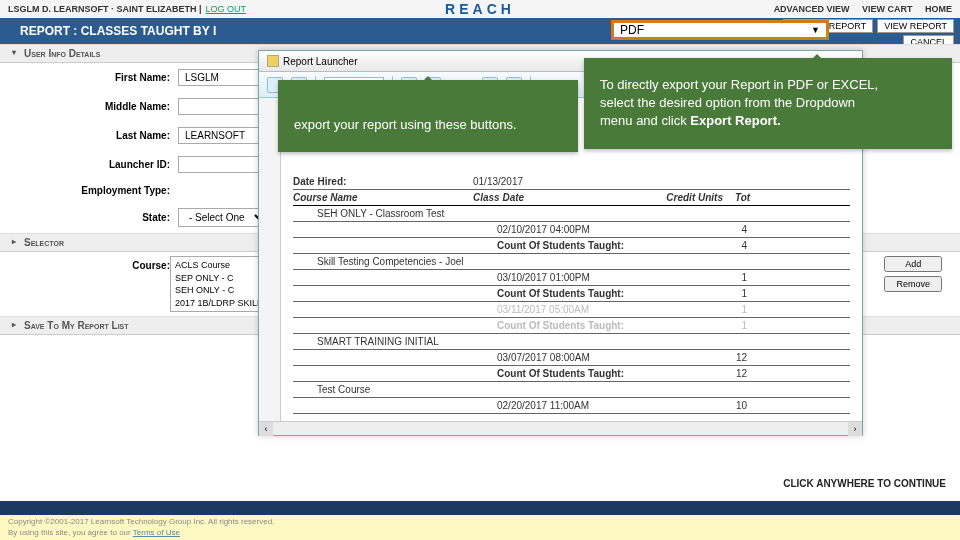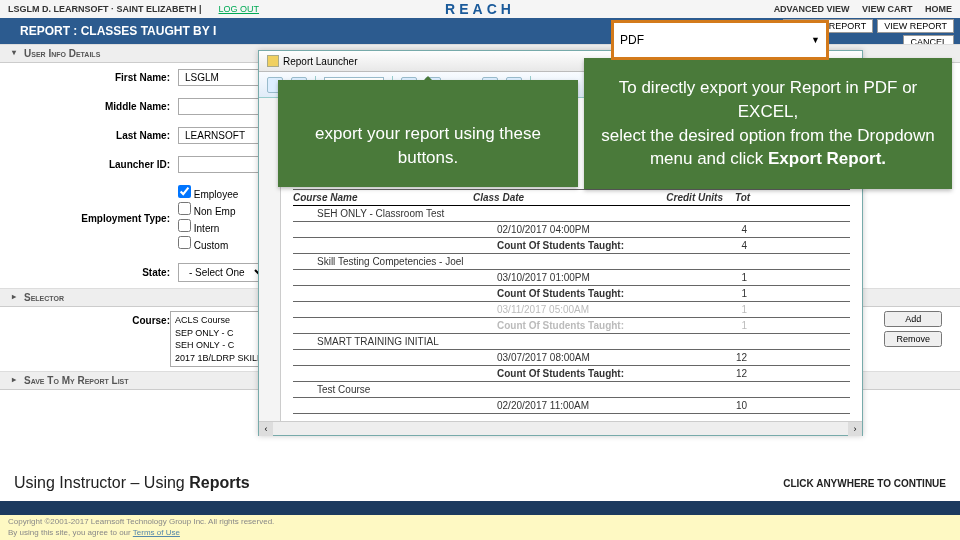--- a/index.html
+++ b/index.html
@@ -1,34 +1,34 @@
 <!DOCTYPE html>
 <html><head>
 <meta charset="utf-8">
 <style>
   * { margin: 0; padding: 0; box-sizing: border-box; }
   body { font-family: Arial, sans-serif; font-size: 11px; width: 960px; height: 540px; position: relative; overflow: hidden; background: #fff; }
 
   
   .topbar { height: 18px; background: #f5f5f5; display: flex; align-items: center; padding: 0 8px; font-size: 9px; color: #333; }
   .topbar .left { font-variant: small-caps; font-weight: bold; }
-  .topbar .logout { color: #0a5; margin-left: 17px; }
+  .topbar .logout { color: #0a5; margin-left: 4px; }
   .topbar .spacer { flex: 1; }
   .topbar .center { position: absolute; left: 50%; transform: translateX(-50%); font-size: 14px; letter-spacing: 4px; color: #1a5a9a; font-weight: bold; }
   .topbar .right a { font-variant: small-caps; margin-left: 10px; color: #333; text-decoration: none; font-weight: bold; }
 
   
   .report-banner { background: #2c5b8f; color: #fff; height: 26px; display: flex; align-items: center; padding-left: 20px; position: relative; }
   .report-banner .title { font-variant: small-caps; font-weight: bold; font-size: 12px; }
   .report-banner .actions { position: absolute; right: 6px; top: 1px; display: flex; flex-direction: column; align-items: flex-end; gap: 2px; }
   .report-banner .actions-row { display: flex; gap: 4px; }
   .report-banner button { background: #fff; border: 1px solid #999; font-size: 9px; font-variant: small-caps; padding: 1px 6px; cursor: pointer; }
 
   
-  .pdf-box { position: absolute; top: 20px; left: 611px; width: 218px; height: 40px; border: 3px solid #d37a1b; background: #fff; display: flex; align-items: center; padding: 0 6px; font-size: 12px; z-index: 30; }
+  .pdf-box { position: absolute; top: 20px; left: 611px; width: 218px; height: 20px; border: 3px solid #d37a1b; background: #fff; display: flex; align-items: center; padding: 0 6px; font-size: 12px; z-index: 30; }
   .pdf-box .arrow { margin-left: auto; font-size: 9px; }
 
   
   .form-area { position: relative; background: #fff; height: 400px; }
   .section-hdr { background: #eee; font-size: 10px; font-weight: bold; color: #555; padding: 3px 24px; border-top: 1px solid #ddd; border-bottom: 1px solid #ccc; font-variant: small-caps; }
   .collapse { position: absolute; left: 12px; font-size: 8px; }
 
   .form-row { display: flex; align-items: center; padding: 6px 0 6px 60px; }
   .form-row label { width: 110px; text-align: right; font-weight: bold; font-size: 10px; margin-right: 8px; }
   .form-row input[type=text], .form-row select { border: 1px solid #aaa; padding: 2px 6px; font-size: 10px; width: 90px; background: #fff; }
@@ -57,21 +57,21 @@
   .lc-line .c2 { width:170px; }
   .lc-line .c3 { width:80px; text-align:right; }
   .lc-hdr { font-weight:bold; border-bottom: 1.5px solid #000; font-style: italic;}
   .lc-indent { padding-left: 24px; }
   .lc-faint { color:#bbb; }
   .launcher-scroll { height:14px; background:#eee; border-top:1px solid #ccc; display:flex; align-items:center;}
   .launcher-scroll .sb-left, .launcher-scroll .sb-right { width:14px; height:14px; background:#ddd; text-align:center; font-size:9px; line-height:14px;}
   .launcher-scroll .sb-track { flex:1;}
 
   
-  .callout { position:absolute; background:#4a7a3a; color:#fff; padding:18px 16px; font-size:17px; text-align:center; z-index:25; line-height:1.4; box-shadow:0 2px 4px rgba(0,0,0,.25);}
+  .callout { position:absolute; background:#4a7a3a; color:#fff; padding:18px 16px; font-size:13px; text-align:left; z-index:25; line-height:1.4; box-shadow:0 2px 4px rgba(0,0,0,.25);}
   .callout-left { top:80px; left:278px; width:300px; }
   .callout-left::after { content:''; position:absolute; top:-16px; left:50%; transform:translateX(-50%); border:12px solid transparent; border-bottom-color:#4a7a3a;}
   .callout-right { top:58px; left:584px; width:368px; }
   .callout-right::after { content:''; position:absolute; top:-16px; left:60%; border:12px solid transparent; border-bottom-color:#4a7a3a;}
 
   
   .bottom { position:absolute; bottom:0; left:0; right:0; }
   .bottom-white { height:36px; display:flex; align-items:center; padding:0 14px;}
   .bottom-white .crumb { font-size:16px; color:#222;}
   .bottom-white .crumb b { font-weight:bold;}
@@ -125,26 +125,20 @@
   <div class="form-row">
       <label>Last Name:</label>
     <input type="text" value="LEARNSOFT" style="">
     </div>
   <div class="form-row">
       <label>Launcher ID:</label>
     <input type="text" value="" style="">
     </div>
   <div class="form-row">
       <label>Employment Type:</label>
-    <div class="checks">
-      <label><input type="checkbox" checked="" style=""> <span>Employee</span></label>
-      <label><input type="checkbox" style=""> <span>Non Emp</span></label>
-      <label><input type="checkbox" style=""> <span>Intern</span></label>
-      <label><input type="checkbox" style=""> <span>Custom</span></label>
-    </div>
   </div>
   <div class="form-row">
       <label>State:</label>
     <select><option>- Select One</option></select>
     </div>
 
   <div class="section-hdr"><span class="collapse">▸</span><span>Selector</span></div>
   <div class="course-row">
     <label>Course:</label>
     <div class="course-list">
@@ -269,21 +263,20 @@
   <span>export your report using these buttons.</span>
 </div>
 <div class="callout callout-right">
   <span>To directly export your Report in PDF or EXCEL,</span><br>
   <span>select the desired option from the Dropdown</span><br>
   <span>menu and click </span><b>Export Report.</b>
 </div>
 
 <div class="bottom">
   <div class="bottom-white">
-    <span class="crumb"><span>Using Instructor – Using </span><b>Reports</b></span>
     <span class="cont">CLICK ANYWHERE TO CONTINUE</span>
   </div>
   <div class="bottom-blue"></div>
   <div class="bottom-copy">
     <div>Copyright ©2001-2017 Learnsoft Technology Group Inc. All rights reserved.</div>
     <div><span>By using this site, you agree to our </span><a href="#">Terms of Use</a></div>
   </div>
 </div>
 
 </body></html>

